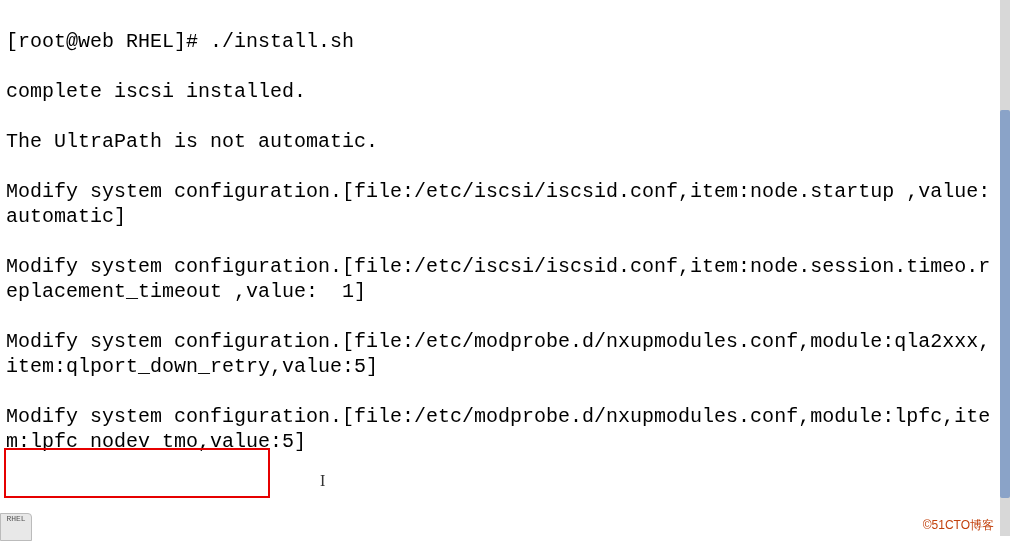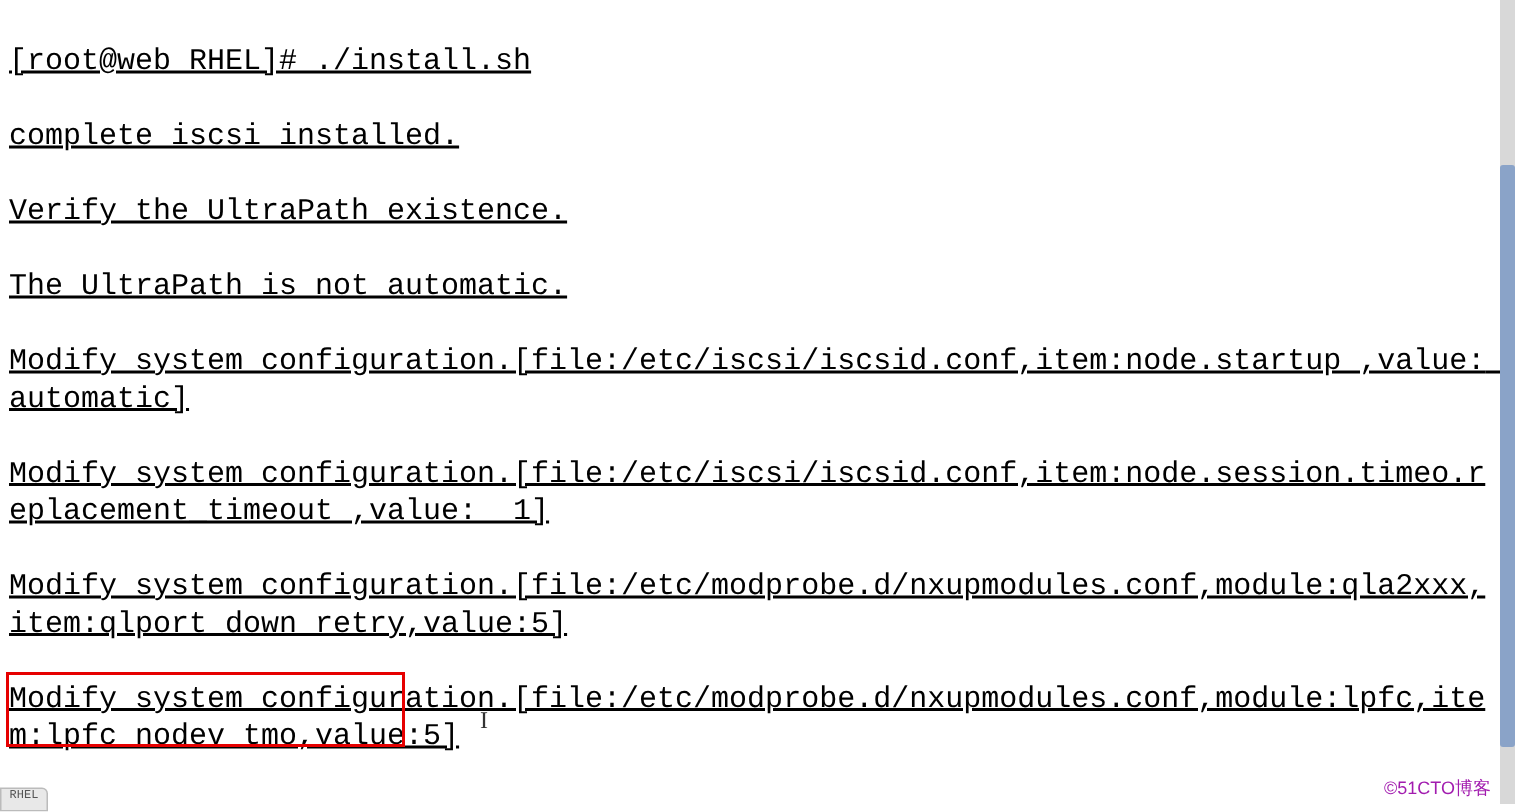--- a/index.html
+++ b/index.html
@@ -20,21 +20,20 @@
     .terminal {
       width: 1000px;
       background: #ffffff;
       color: #000000;
       white-space: pre-wrap;
       word-break: break-all;
       padding: 4px 2px 4px 6px;
     }
     .line {
       display: block;
-      text-decoration: underline;
     }
     .highlight-box {
       position: absolute;
       border: 2px solid #e60000;
       left: 4px;
       top: 448px;
       width: 266px;
       height: 50px;
       pointer-events: none;
     }
@@ -67,45 +66,44 @@
       content: "I";
       font-family: serif;
       font-size: 16px;
       color: #333;
     }
     .tab-stub {
       position: absolute;
       bottom: 0;
       left: 0;
       width: 32px;
-      height: 16px;
+      height: 28px;
       background: #e8e8e8;
       border: 1px solid #bbb;
       border-top-right-radius: 4px;
       font-size: 8px;
       text-align: center;
       line-height: 10px;
       color: #555;
     }
     .watermark {
       position: absolute;
       right: 16px;
       bottom: 8px;
       font-size: 12px;
-      color: #a21caf;
+      color: #c2410c;
       font-family: sans-serif;
     }
   </style>
 </head>
 <body>
 
 <div class="terminal">
 <span class="line">[root@web RHEL]# ./install.sh</span>
 <span class="line">complete iscsi installed.</span>
-<span class="line">Verify the UltraPath existence.</span>
 <span class="line">The UltraPath is not automatic.</span>
 <span class="line">Modify system configuration.[file:/etc/iscsi/iscsid.conf,item:node.startup ,value:  automatic]</span>
 <span class="line">Modify system configuration.[file:/etc/iscsi/iscsid.conf,item:node.session.timeo.replacement_timeout ,value:  1]</span>
 <span class="line">Modify system configuration.[file:/etc/modprobe.d/nxupmodules.conf,module:qla2xxx,item:qlport_down_retry,value:5]</span>
 <span class="line">Modify system configuration.[file:/etc/modprobe.d/nxupmodules.conf,module:lpfc,item:lpfc_nodev_tmo,value:5]</span>
 
 
 
 
 

